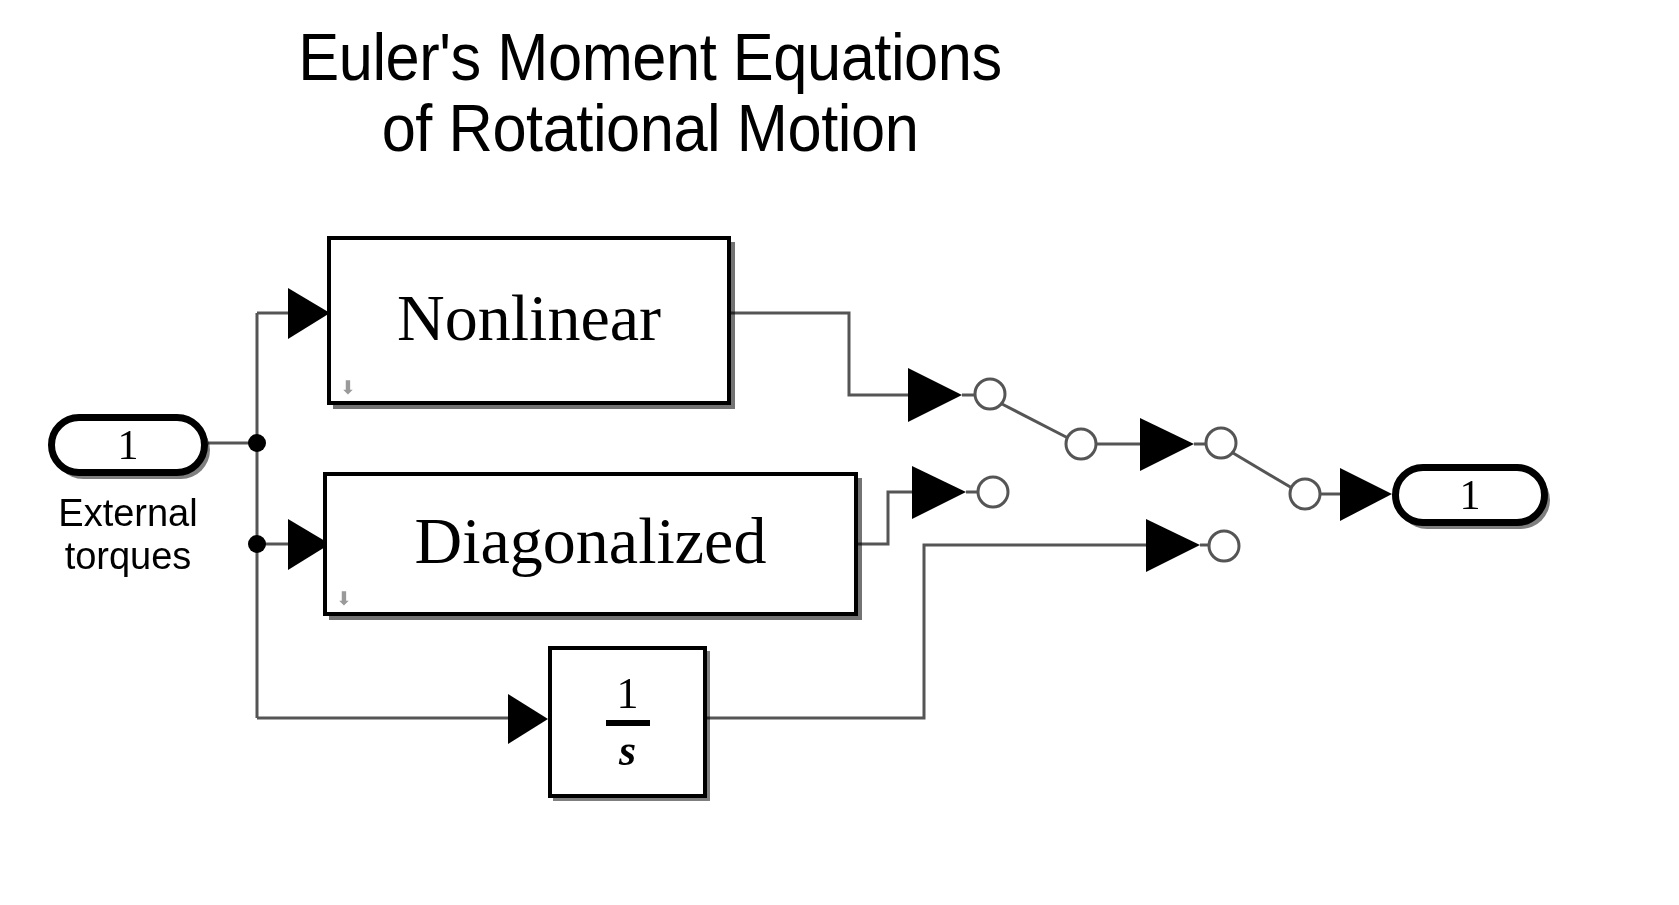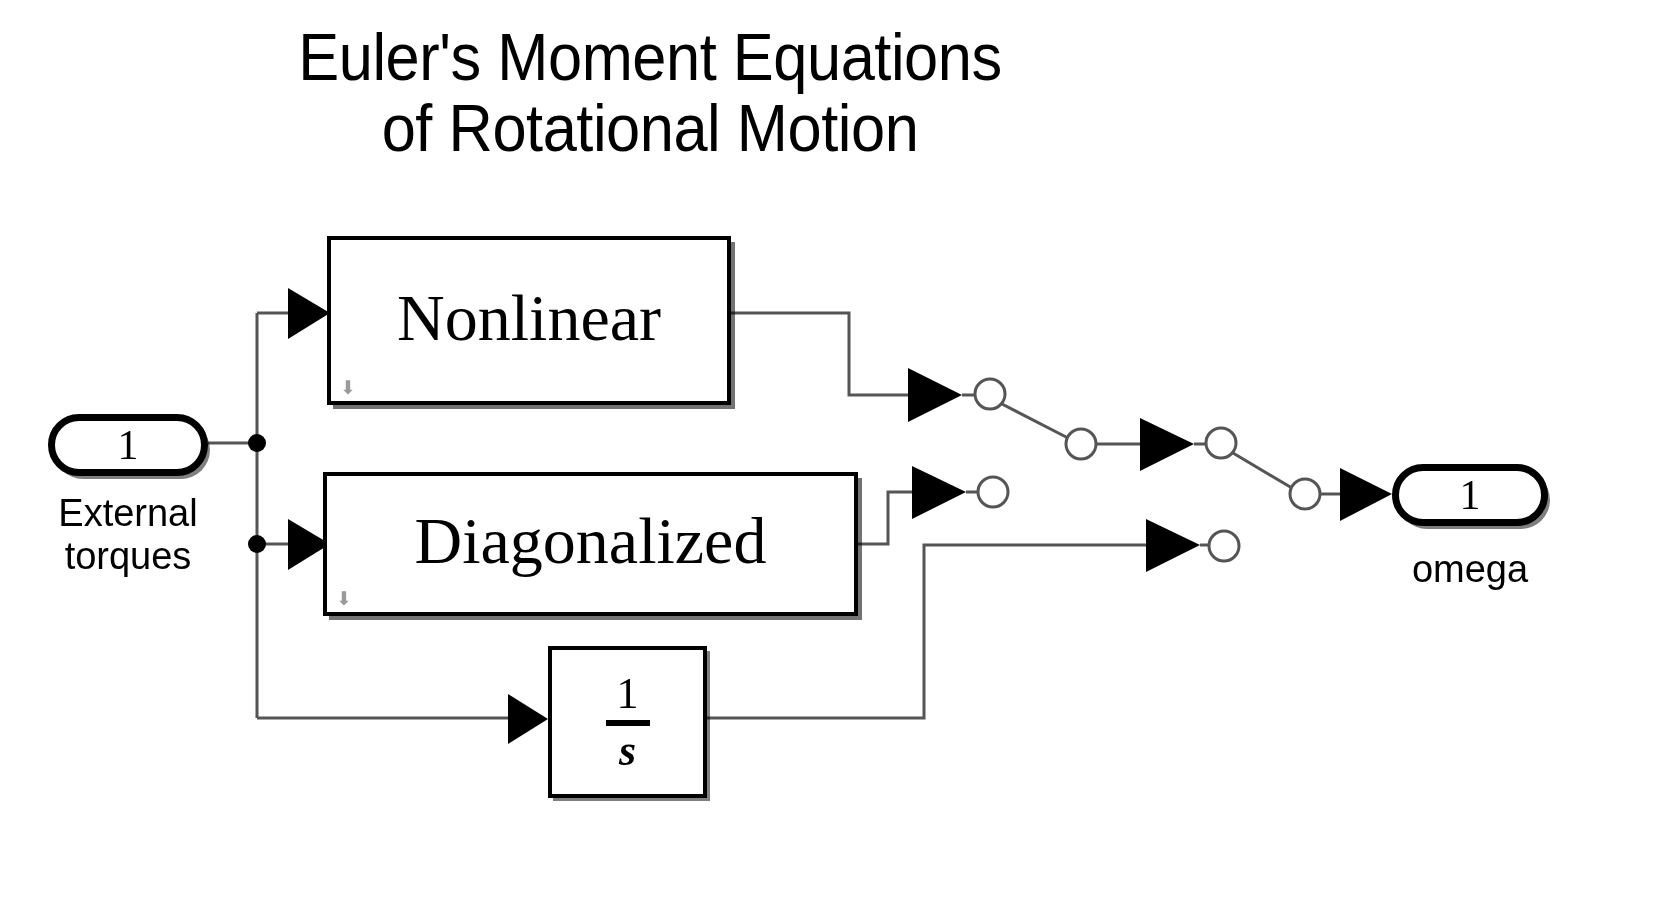--- a/index.html
+++ b/index.html
@@ -245,15 +245,14 @@
     <span class="frac">
       <span class="num">1</span>
       <span class="bar"></span>
       <span class="den">s</span>
     </span>
   </div>
 
   <div class="port" style="left:1392px; top:464px; width:156px; height:62px;">
     <span class="port-num">1</span>
   </div>
-  <div class="port-caption" style="left:1360px; top:548px; width:220px;">omega</div>
 
 </div>
 
 </body></html>

